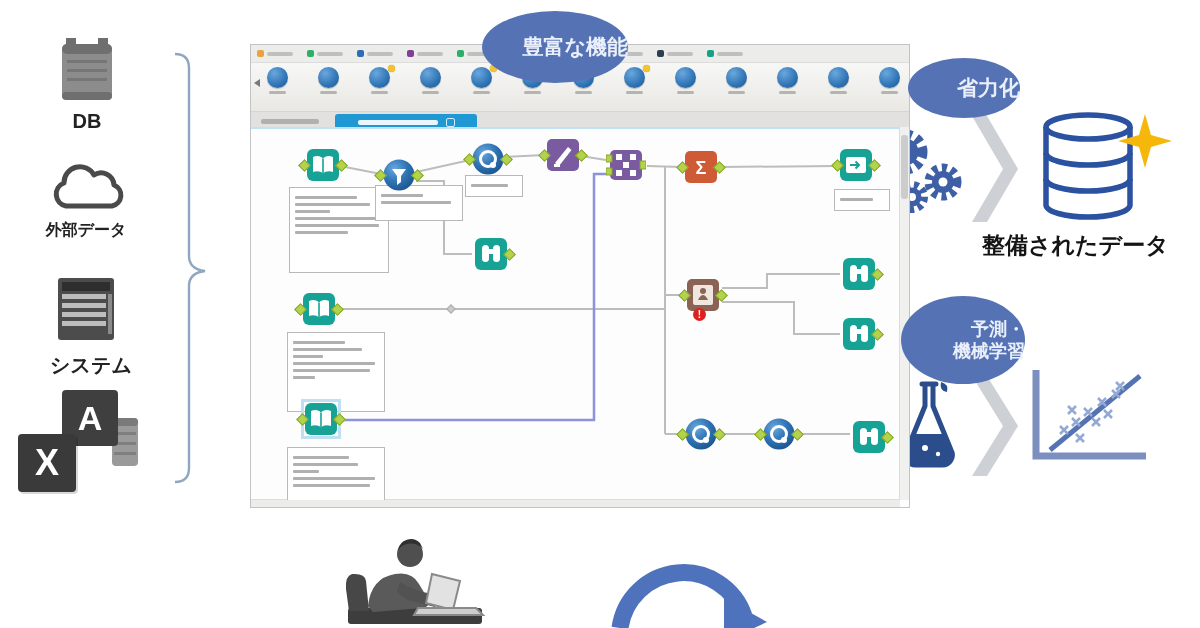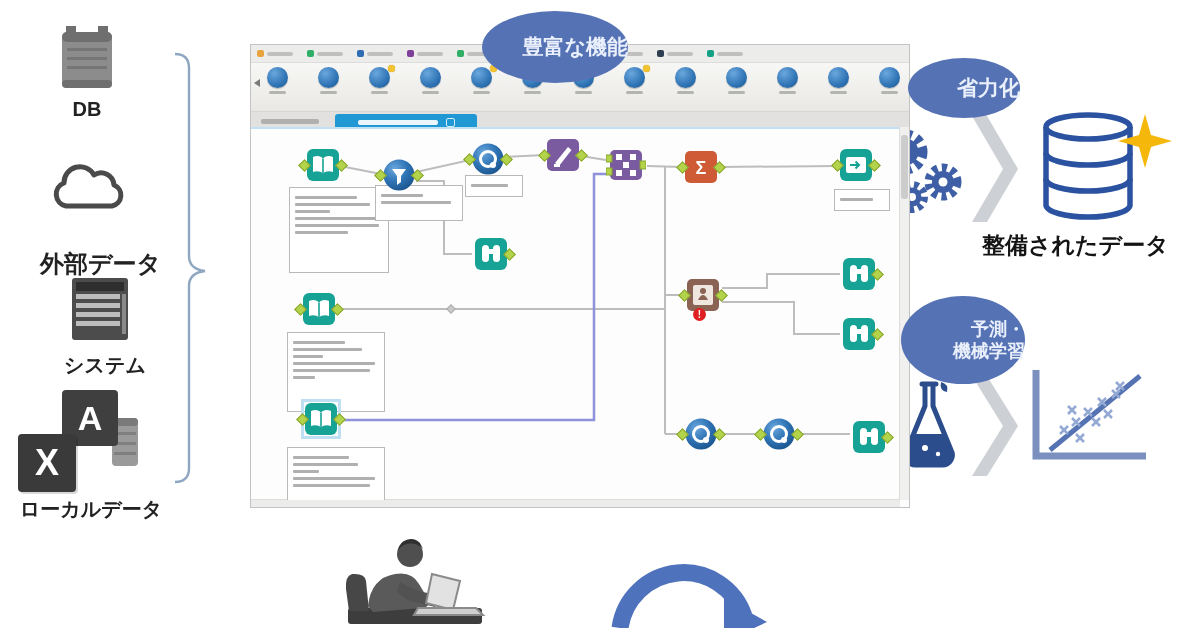--- a/index.html
+++ b/index.html
@@ -83,42 +83,42 @@
   <svg width="0" height="0" style="position:absolute">
     <defs>
       <radialGradient id="gb" cx="35%" cy="30%" r="75%">
         <stop offset="0%" stop-color="#6aa7dd"></stop>
           <stop offset="55%" stop-color="#2f74b5"></stop>
           <stop offset="100%" stop-color="#1c568f"></stop>
       </radialGradient>
     </defs>
   </svg>
 
-  <div class="src" style="left:55px;top:24px;width:64px;">
+  <div class="src" style="left:55px;top:36px;width:64px;">
     <svg width="58" height="70" viewBox="0 0 58 70">
       <rect x="4" y="8" width="50" height="56" rx="5" fill="#8c8c8c"></rect>
       <rect x="4" y="8" width="50" height="10" rx="5" fill="#6f6f6f"></rect>
       <rect x="8" y="2" width="10" height="6" fill="#6f6f6f"></rect>
         <rect x="40" y="2" width="10" height="6" fill="#6f6f6f"></rect>
       <rect x="9" y="24" width="40" height="3" fill="#767676"></rect>
       <rect x="9" y="33" width="40" height="3" fill="#767676"></rect>
       <rect x="9" y="42" width="40" height="3" fill="#767676"></rect>
       <rect x="4" y="56" width="50" height="8" rx="4" fill="#6f6f6f"></rect>
     </svg>
     <div class="lbl" style="font-size:20px;">DB</div>
   </div>
 
   <div class="src" style="left:40px;top:158px;width:92px;">
     <svg width="84" height="58" viewBox="0 0 84 58">
       <path d="M22,48 a12,12 0 0 1 -2,-23 a16,16 0 0 1 30,-8 a13,13 0 0 1 20,10 a11,11 0 0 1 -2,21 z" fill="#fff" stroke="#4a4a4a" stroke-width="5" stroke-linejoin="round"></path>
     </svg>
-    <div class="lbl" style="font-size:24px;margin-top:28px;">外部データ</div>
-  </div>
-
-  <div class="src" style="left:64px;top:276px;width:72px;">
+    <div class="lbl" style="font-size:16px;">外部データ</div>
+  </div>
+
+  <div class="src" style="left:50px;top:276px;width:72px;">
     <svg width="60" height="68" viewBox="0 0 60 68">
       <rect x="2" y="2" width="56" height="62" rx="3" fill="#4c4c4c"></rect>
       <rect x="6" y="6" width="48" height="9" fill="#2e2e2e"></rect>
       <rect x="6" y="18" width="44" height="5" fill="#bdbdbd"></rect>
       <rect x="6" y="27" width="44" height="5" fill="#bdbdbd"></rect>
       <rect x="6" y="36" width="44" height="5" fill="#bdbdbd"></rect>
       <rect x="6" y="45" width="44" height="5" fill="#bdbdbd"></rect>
       <rect x="52" y="18" width="4" height="40" fill="#8a8a8a"></rect>
     </svg>
     <div class="lbl" style="font-size:20px;margin-top:4px;">システム</div>
@@ -135,21 +135,20 @@
       </svg>
       <div style="position:absolute;left:46px;top:0;width:56px;height:56px;background:#3f3f3f;border-radius:4px;
                   color:#fff;font-weight:700;font-size:34px;line-height:56px;text-align:center;">
         <span>A</span>
       </div>
       <div style="position:absolute;left:2px;top:44px;width:58px;height:58px;background:#3a3a3a;border-radius:4px;
                   color:#fff;font-weight:700;font-size:36px;line-height:58px;text-align:center;box-shadow:2px 2px 0 rgba(0,0,0,.15);">
         <span>X</span>
       </div>
     </div>
-    <div class="lbl" style="font-size:20px;margin-top:2px;">ローカルデータ</div>
   </div>
 
   <svg class="brace" width="50" height="436" viewBox="0 0 50 436">
     <path d="M10,4 Q24,4 24,18 L24,206 Q24,219 40,221 Q24,223 24,236 L24,418 Q24,432 10,432" fill="none" stroke="#8fa7c0" stroke-width="2.4"></path>
   </svg>
 
   <div class="win">
     <div class="cat-row" id="cat-row">
         <span class="chip">
           <b style="background:#e8a33d"></b>

